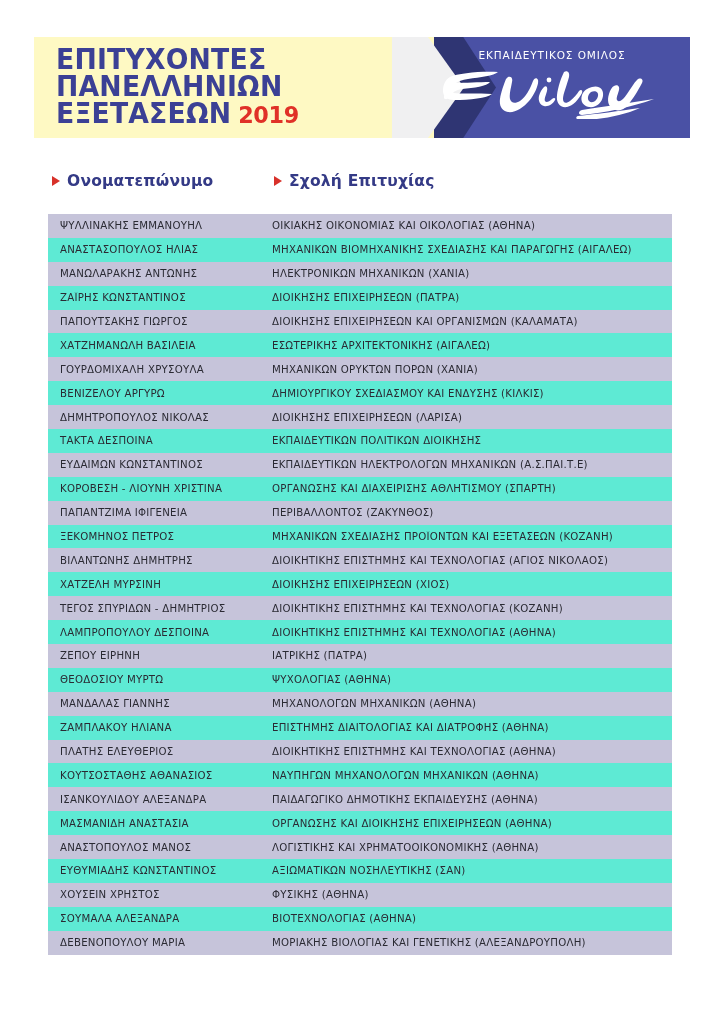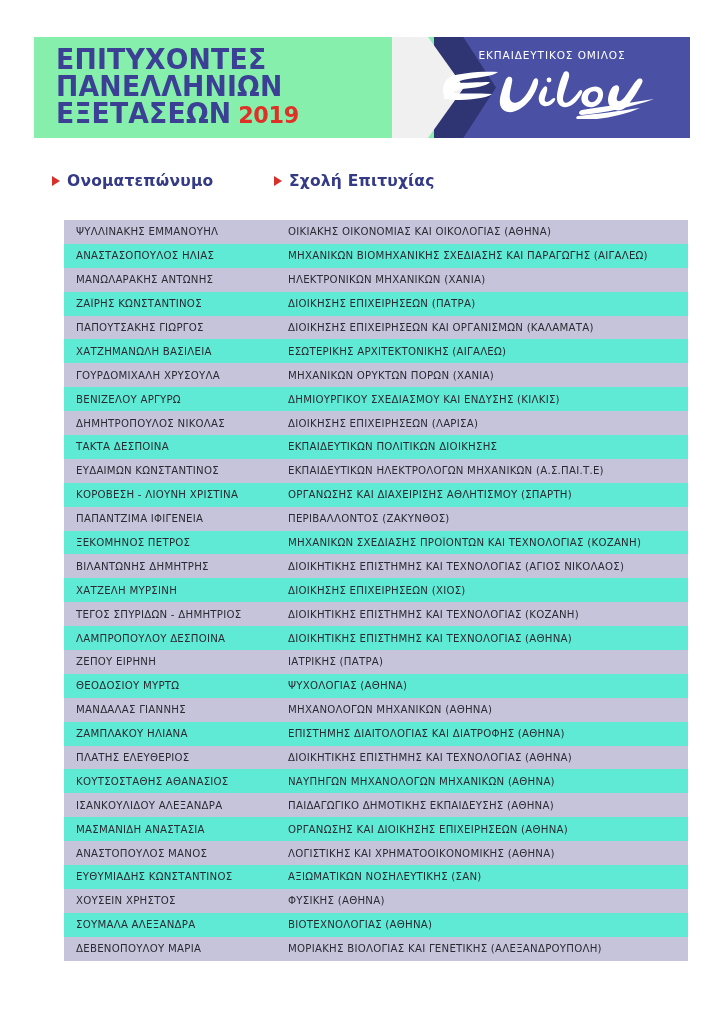--- a/index.html
+++ b/index.html
@@ -27,21 +27,21 @@
     background: #f0f0f1;
   }
 
   
   .banner-left {
     position: absolute;
     left: 0;
     top: 0;
     width: 400px;
     height: 101px;
-    background: #86efac;
+    background: #fef9c3;
     z-index: 3;
   }
 
   .title-block {
     position: absolute;
     left: 22px;
     top: 9px;
     line-height: 0.99;
     white-space: nowrap;
   }
@@ -160,24 +160,23 @@
     font-family: "DejaVu Sans", "Liberation Sans", sans-serif;
     font-weight: bold;
     font-size: 15.5px;
     color: #343a86;
     letter-spacing: 0.2px;
   }
 
   
   .table {
     position: absolute;
-    left: 64px;
+    left: 48px;
     top: 214px;
     width: 624px;
-    margin-top: 6px;
   }
   .row {
     position: relative;
     height: 23.9px;
     display: flex;
     align-items: center;
     background: #5eead4;
   }
   .row.shaded {
     background: #c6c4da;
@@ -306,21 +305,21 @@
     <div class="row">
       <div class="cell name">ΚΟΡΟΒΕΣΗ - ΛΙΟΥΝΗ ΧΡΙΣΤΙΝΑ</div>
       <div class="cell school">ΟΡΓΑΝΩΣΗΣ ΚΑΙ ΔΙΑΧΕΙΡΙΣΗΣ ΑΘΛΗΤΙΣΜΟΥ (ΣΠΑΡΤΗ)</div>
     </div>
     <div class="row shaded">
       <div class="cell name">ΠΑΠΑΝΤΖΙΜΑ ΙΦΙΓΕΝΕΙΑ</div>
       <div class="cell school">ΠΕΡΙΒΑΛΛΟΝΤΟΣ (ΖΑΚΥΝΘΟΣ)</div>
     </div>
     <div class="row">
       <div class="cell name">ΞΕΚΟΜΗΝΟΣ ΠΕΤΡΟΣ</div>
-      <div class="cell school">ΜΗΧΑΝΙΚΩΝ ΣΧΕΔΙΑΣΗΣ ΠΡΟΪΟΝΤΩΝ ΚΑΙ ΤΕΧΝΟΛΟΓΙΑΣ (ΚΟΖΑΝΗ)</div>
+      <div class="cell school">ΜΗΧΑΝΙΚΩΝ ΣΧΕΔΙΑΣΗΣ ΠΡΟΪΟΝΤΩΝ ΚΑΙ ΕΞΕΤΑΣΕΩΝ (ΚΟΖΑΝΗ)</div>
     </div>
     <div class="row shaded">
       <div class="cell name">ΒΙΛΑΝΤΩΝΗΣ ΔΗΜΗΤΡΗΣ</div>
       <div class="cell school">ΔΙΟΙΚΗΤΙΚΗΣ ΕΠΙΣΤΗΜΗΣ ΚΑΙ ΤΕΧΝΟΛΟΓΙΑΣ (ΑΓΙΟΣ ΝΙΚΟΛΑΟΣ)</div>
     </div>
     <div class="row">
       <div class="cell name">ΧΑΤΖΕΛΗ ΜΥΡΣΙΝΗ</div>
       <div class="cell school">ΔΙΟΙΚΗΣΗΣ ΕΠΙΧΕΙΡΗΣΕΩΝ (ΧΙΟΣ)</div>
     </div>
     <div class="row shaded">

